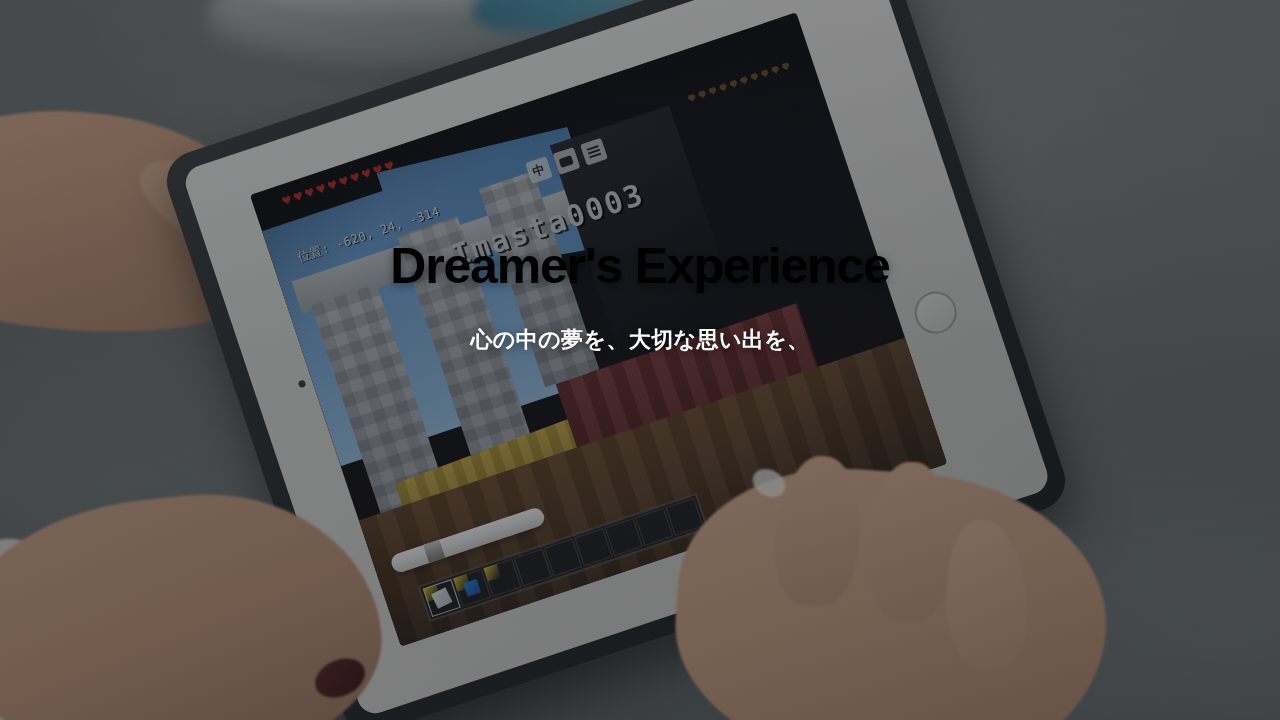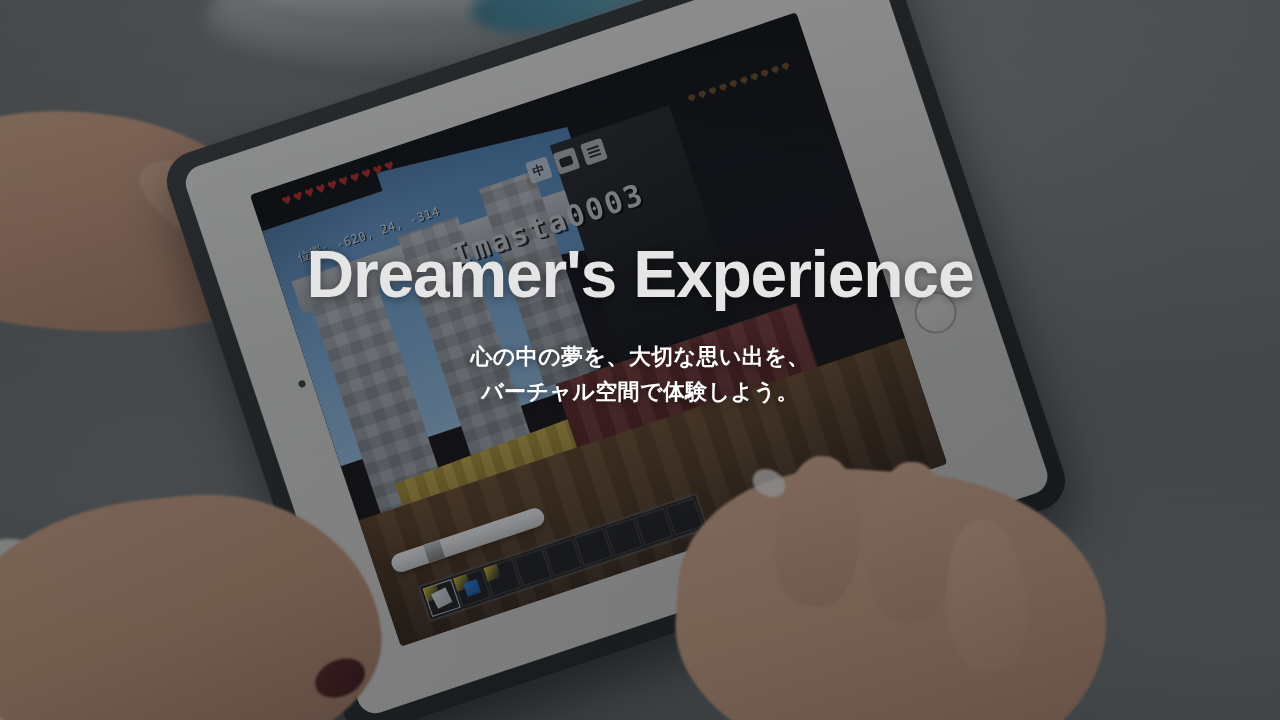--- a/index.html
+++ b/index.html
@@ -274,21 +274,21 @@
     background:linear-gradient(180deg,rgba(18,22,28,.42) 0%,rgba(14,18,24,.46) 50%,rgba(12,16,22,.44) 100%);
   }
 
   
   .text-block {
     position:absolute; left:0; right:0; top:240px;
     display:flex; flex-direction:column; align-items:center;
     text-align:center;
   }
   .hero-title {
-    color:#e5e5e5; font-size:66px; font-weight:700;
+    color:#000000; font-size:50px; font-weight:700;
     letter-spacing:-1.2px; line-height:1.04;
     text-shadow:0 2px 10px rgba(0,0,0,.42);
     white-space:nowrap;
   }
   .hero-sub {
     margin-top:30px;
     color:#ffffff; font-size:22px; font-weight:700;
     line-height:1.62; letter-spacing:.4px;
     text-shadow:0 2px 9px rgba(0,0,0,.50);
   }
@@ -405,17 +405,16 @@
     <div class="fingerC"></div>
     <div class="finger-nail-w"></div>
   </div>
 
   <div class="overlay"></div>
 
   <div class="text-block">
     <h1 class="hero-title">Dreamer's Experience</h1>
     <p class="hero-sub">
       <span class="line">心の中の夢を、大切な思い出を、</span>
-      <span class="line">バーチャル空間で体験しよう。</span>
     </p>
   </div>
 
 </div>
 
 </body></html>

